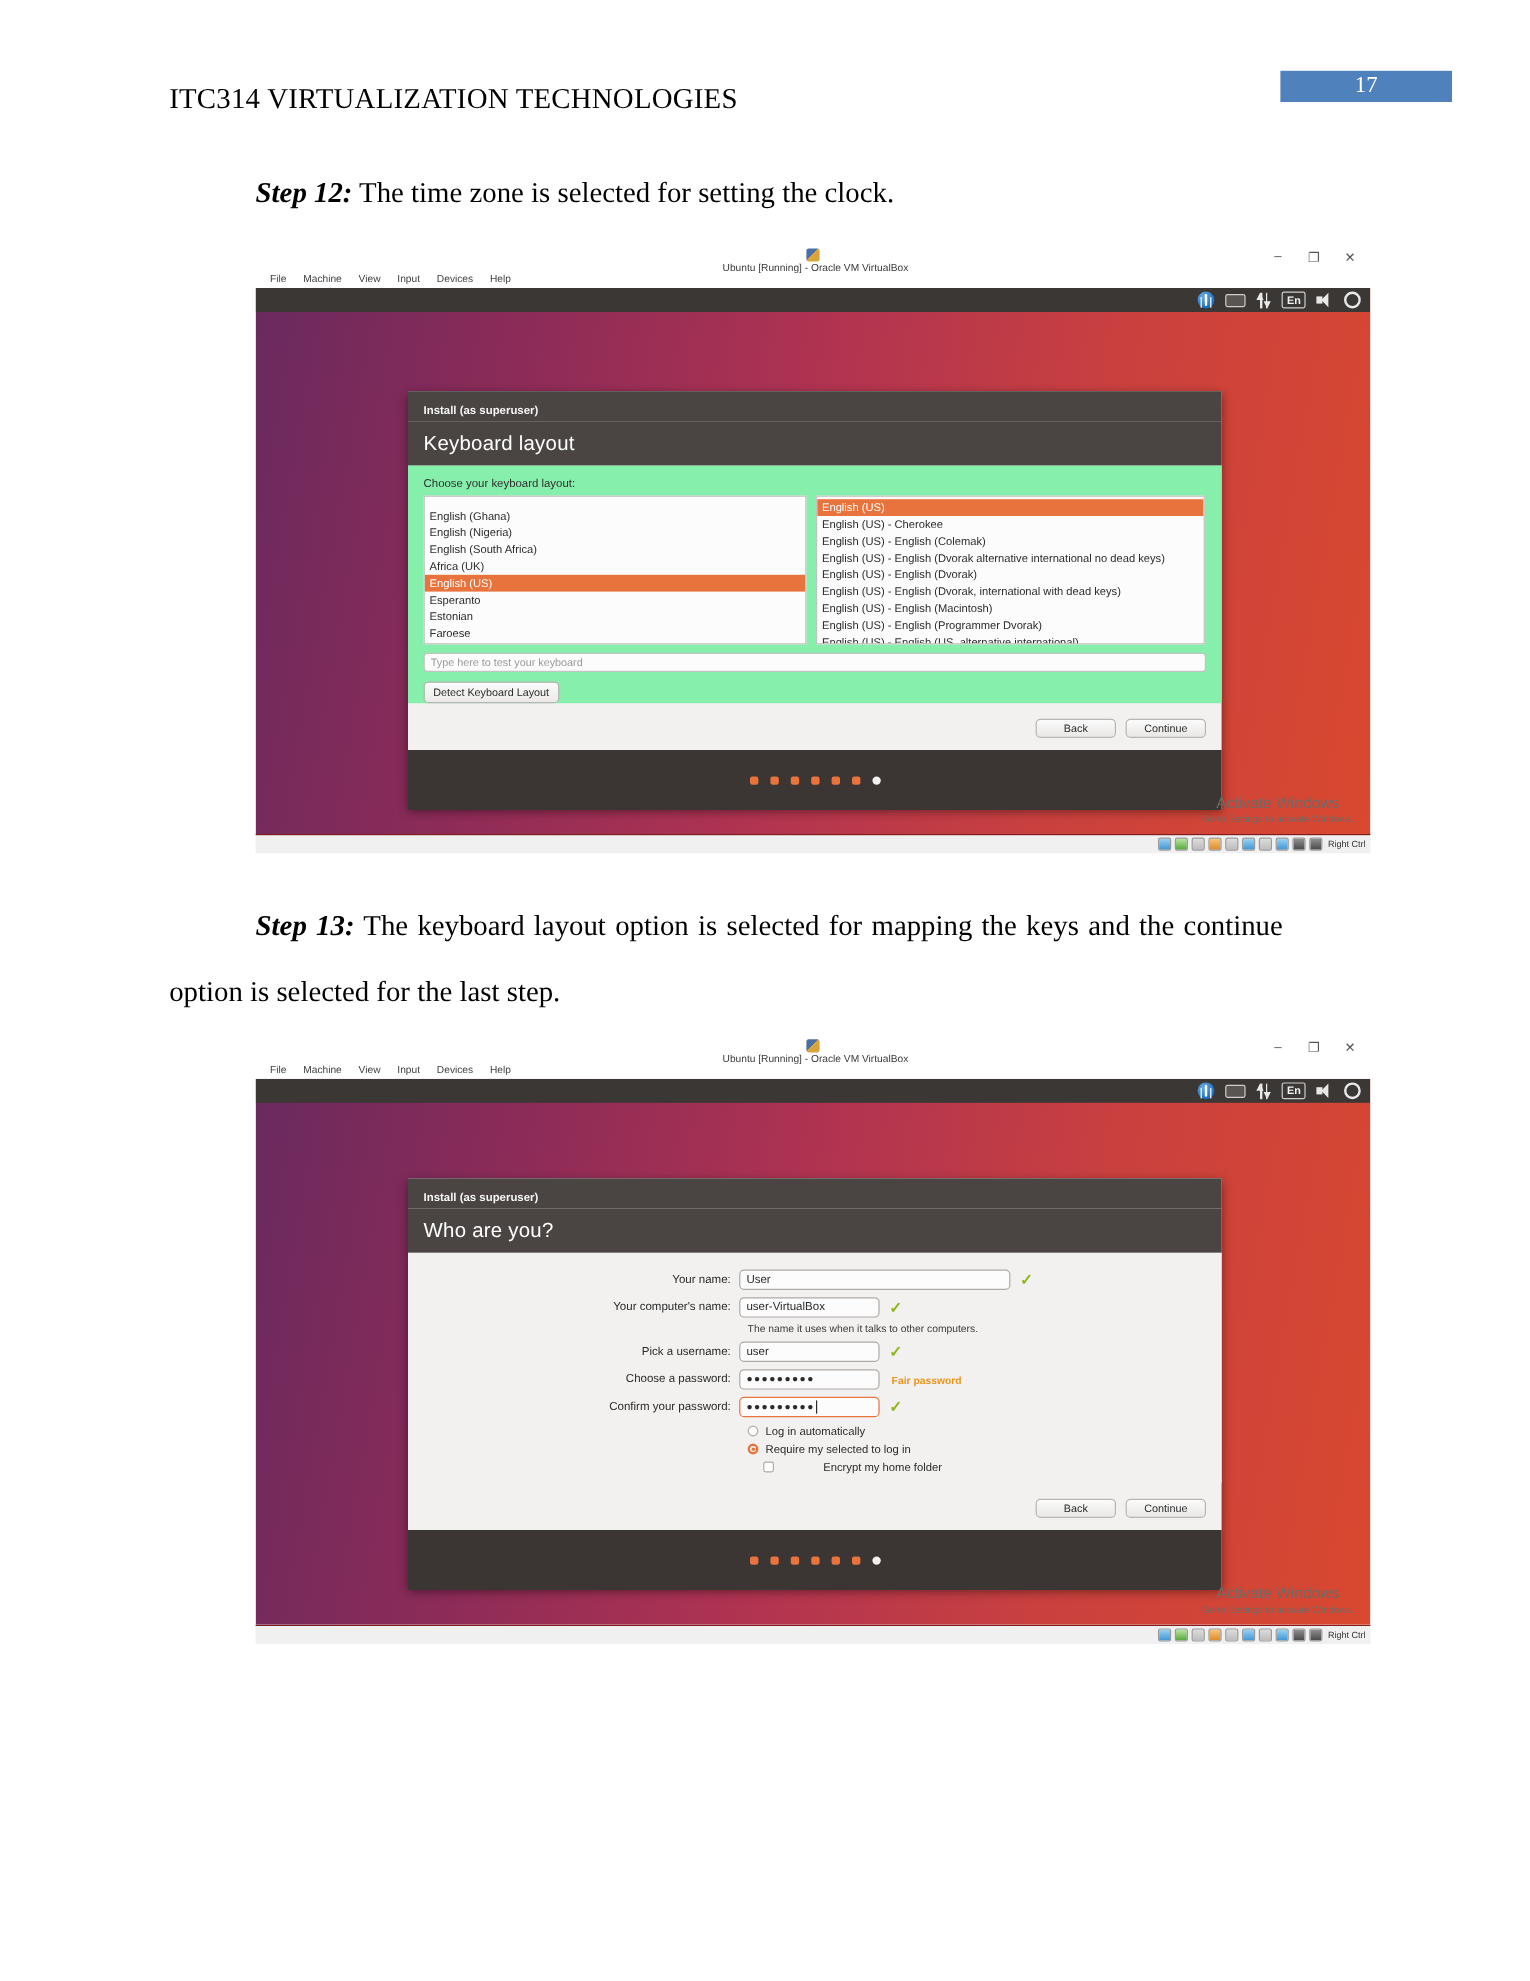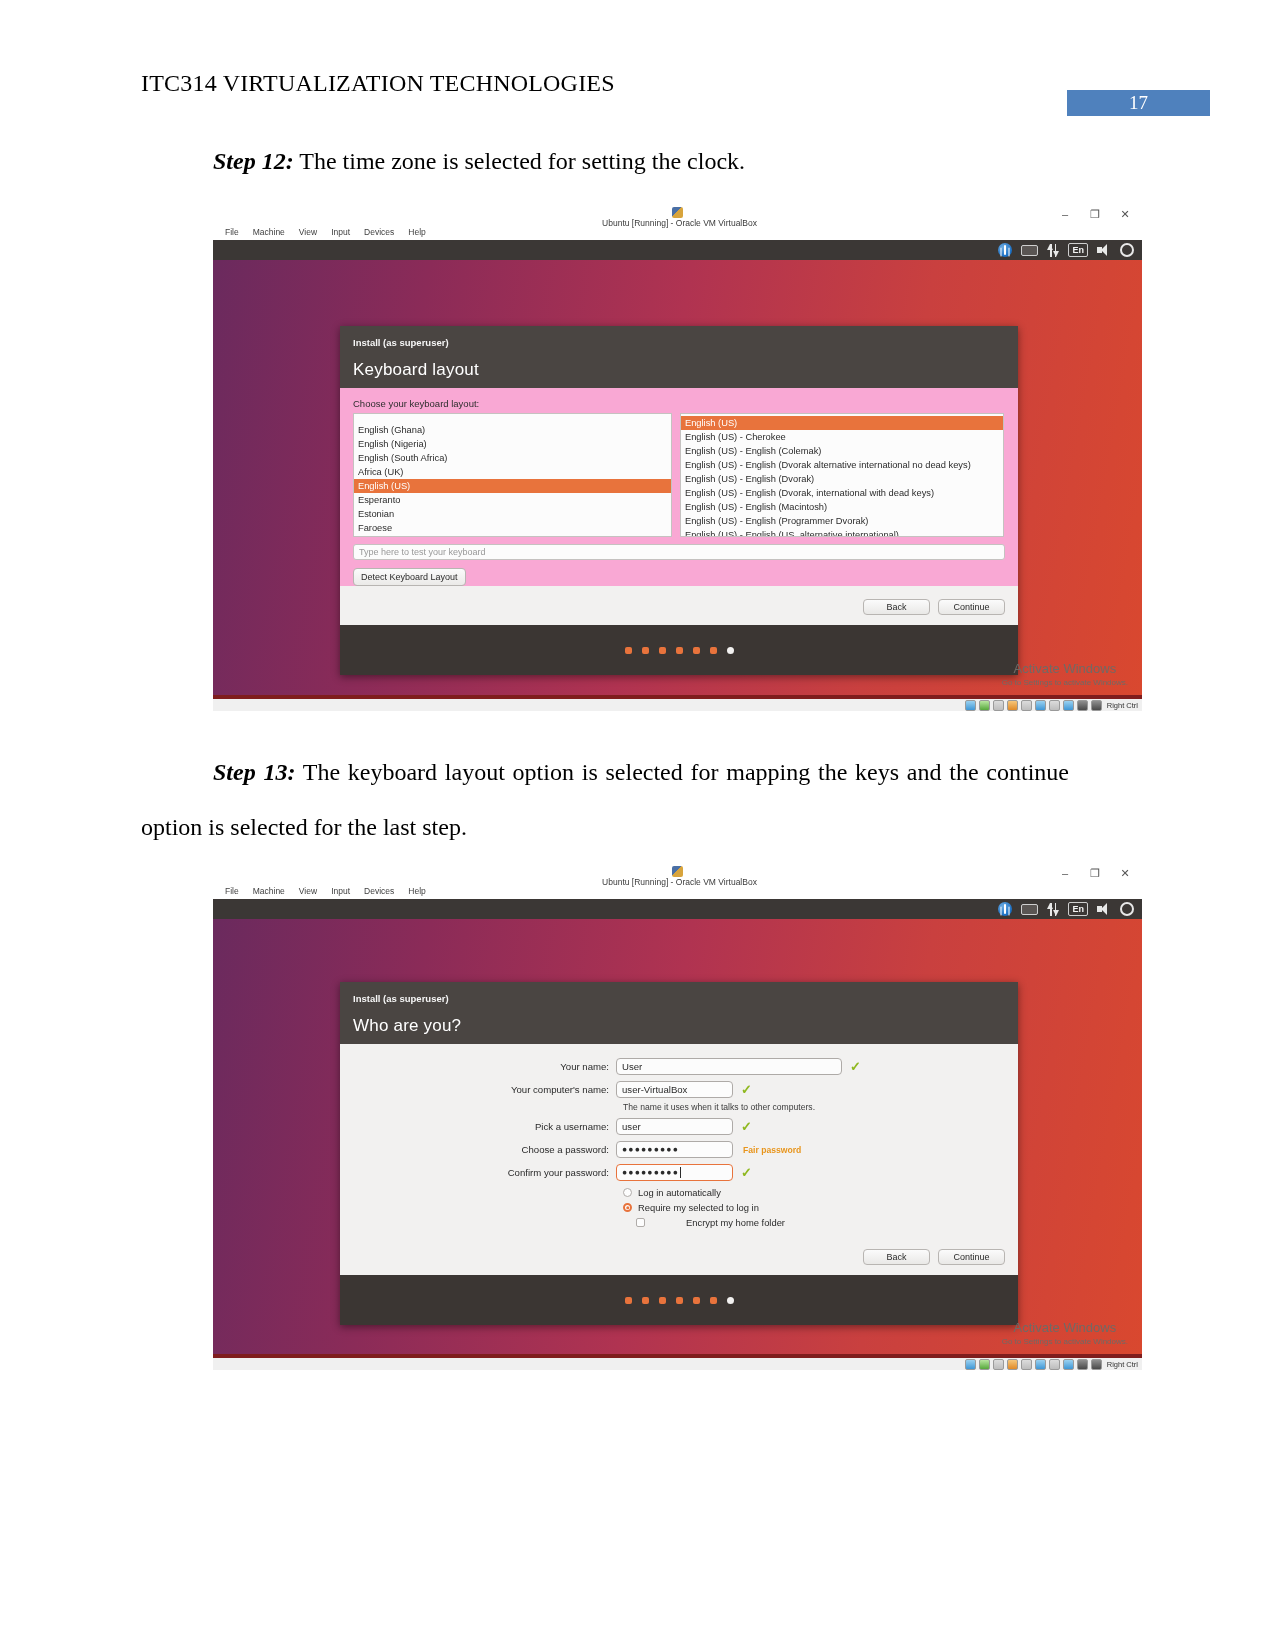--- a/index.html
+++ b/index.html
@@ -22,21 +22,21 @@
     font-size:24px; color:#000; letter-spacing:0.2px;
     white-space:nowrap;
   }
   .page-number-box {
     position:absolute; right:65px; top:59px;
     width:143px; height:26px;
     background:#4f81bd;
     color:#ffffff;
     font-family:"Liberation Serif", serif;
     font-size:19px;
-    display:flex; align-items:center; justify-content:center;margin-top:31px;
+    display:flex; align-items:center; justify-content:center;
   }
 
   
   .step-para {
     position:absolute;
     font-family:"Liberation Serif", serif;
     font-size:24px; color:#000; line-height:1.55;
   }
   .step-para .lbl { font-weight:bold; font-style:italic; }
   #step12 { left:213px; top:143px; width:900px; }
@@ -159,21 +159,21 @@
     font-size:9.5px; color:#f6f6f6; font-weight:bold;
   }
   .ubi-heading {
     background:#4a4542; height:37px; padding:0 0 0 13px;
     display:flex; align-items:center;
   }
   .ubi-heading .h {
     font-family:"Liberation Sans", sans-serif;
     font-size:17px; color:#ffffff; letter-spacing:.2px;
   }
-  .ubi-body { background:#f9a8d4; padding:10px 13px 0 13px; }
+  .ubi-body { background:#86efac; padding:10px 13px 0 13px; }
 
   .kb-prompt {
     font-family:"Liberation Sans", sans-serif;
     font-size:9.5px; color:#2e2e2e; margin-bottom:4px;
   }
   .kb-lists { display:flex; gap:8px; }
   .kb-list {
     background:#fcfcfc; border:1px solid #c5c2c0;
     height:124px; overflow:hidden; padding-top:2px;
   }
@@ -270,21 +270,21 @@
   
   .activate-wm {
     position:absolute; right:14px; bottom:8px; text-align:center;
     font-family:"Liberation Sans", sans-serif;
   }
   .activate-wm .l1 { font-size:13px; color:#6f6a66; }
   .activate-wm .l2 { font-size:8px; color:#6f6a66; margin-top:2px; }
 
   
   .vb-statusbar {
-    height:16px; background:#f0f0f0; border-top:4px solid #7f1d1d;
+    height:16px; background:#f0f0f0; border-top:1px solid #7f1d1d;
     display:flex; align-items:center; justify-content:flex-end;
     padding-right:4px; gap:3px;
   }
   .sb-ico {
     width:11px; height:11px; border-radius:2px; flex:none;
     background:linear-gradient(#dcdcdc,#bdbdbd);
     border:1px solid #9a9a9a;
   }
   .sb-ico.b { background:linear-gradient(#9ad1f0,#3f97d6); }
   .sb-ico.g { background:linear-gradient(#b8e6a0,#56a83b); }

